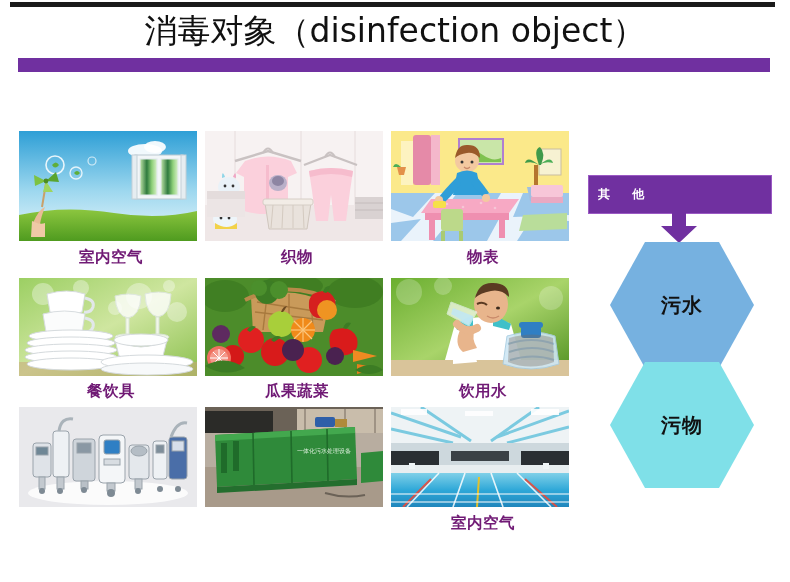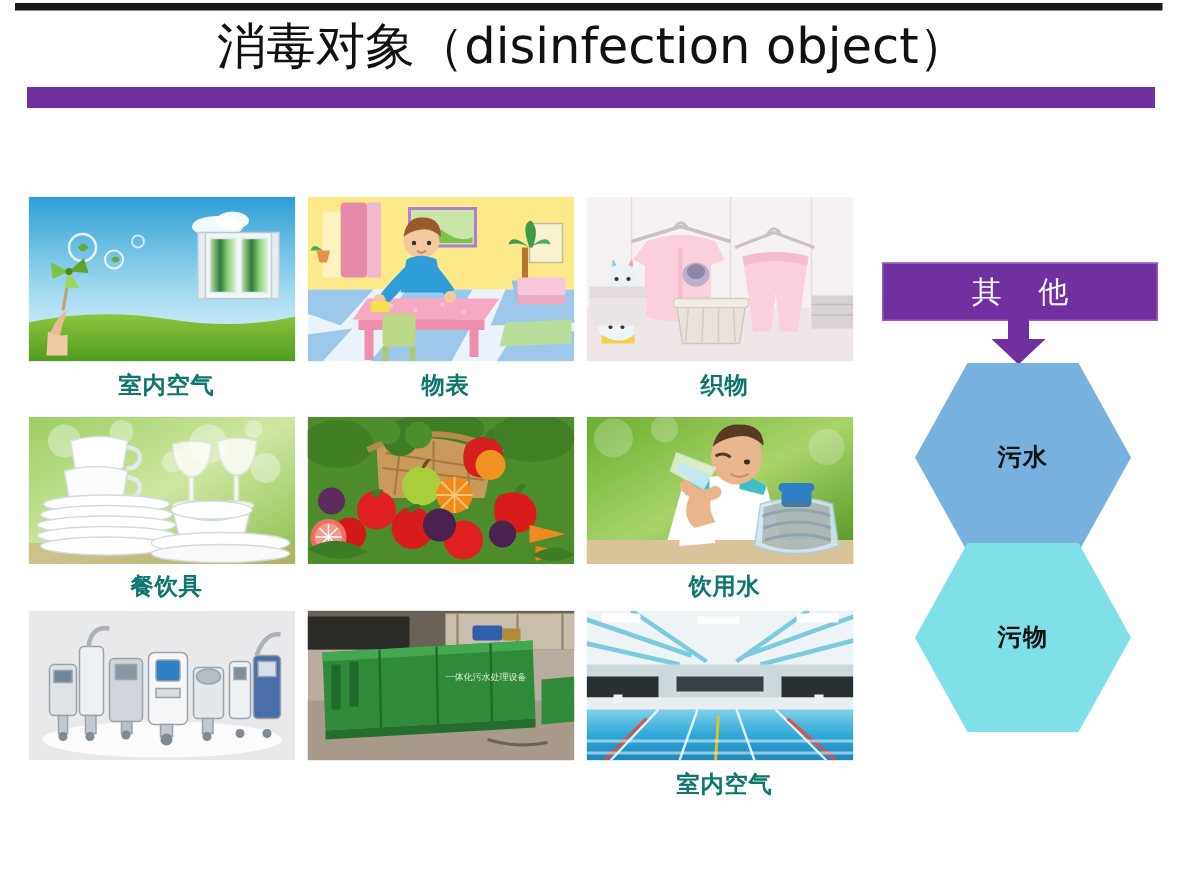--- a/index.html
+++ b/index.html
@@ -21,47 +21,47 @@
 
   
   #grid{position:absolute;left:18px;top:130px;width:560px;}
   .row{display:flex;}
   .cell{width:186px;}
   .thumb{
     width:178px;height:110px;position:relative;overflow:hidden;
     border:1px solid #ffffff;
   }
   .cap{
-    text-align:center;font-weight:bold;font-size:15.5px;color:#0f766e;
+    text-align:center;font-weight:bold;font-size:15.5px;color:#701a75;
     padding:5px 0 9px 0;letter-spacing:.5px;
     font-family:"DejaVu Sans","Liberation Sans",sans-serif;
   }
   .r2 .thumb{height:98px;}
   .r3 .thumb{height:100px;}
   .r2 .cap{padding:4px 0 4px 0;}
   .r3 .cap{padding:5px 0 0 0;}
 
   
   #banner{
     position:absolute;left:588px;top:175px;width:182px;height:37px;
     background:#7030A0;border:1px solid #9b59c4;
   }
   #banner span{
     display:block;width:100%;height:100%;
-    line-height:37px;text-align:center;color:#ffffff;font-weight:normal;
-    font-size:20px;letter-spacing:9px;text-indent:9px;
+    line-height:37px;text-align:left;color:#ffffff;font-weight:bold;
+    font-size:12px;letter-spacing:9px;text-indent:9px;
     font-family:"DejaVu Sans","Liberation Sans",sans-serif;
   }
   #arrow{position:absolute;left:660px;top:210px;width:38px;height:34px;}
   .hexwrap{position:absolute;}
   .hexwrap svg{display:block;}
   .hextext{
     position:absolute;left:0;top:0;width:100%;height:100%;
     display:flex;align-items:center;justify-content:center;
-    font-weight:bold;font-size:16px;color:#111;letter-spacing:1px;
+    font-weight:bold;font-size:20px;color:#111;letter-spacing:1px;
     font-family:Liberation Mono, monospace;
   }
   #hex1{left:608px;top:240px;width:148px;height:130px;}
   #hex2{left:608px;top:360px;width:148px;height:130px;}
 
   
   .sc{position:absolute;inset:0;}
 </style>
 </head>
 <body>
@@ -125,20 +125,81 @@
           <path d="M14 92 q6-14 12-16 q-4 10-5 17 z" fill="#e9bc96"></path>
           <path d="M13 90 q8 4 13 2 l0 14 l-14 0 z" fill="#f0c9a6"></path>
         </svg>
       </div>
       <div class="cap">室内空气</div>
     </div>
 
     <div class="cell">
       <div class="thumb">
         <svg class="sc" viewBox="0 0 178 110" preserveAspectRatio="none">
+          <rect x="0" y="0" width="178" height="110" fill="#f7f2f2"></rect>
+          <rect x="0" y="74" width="178" height="36" fill="#efe7e7"></rect>
+          <g stroke="#e6dcdc" stroke-width="1">
+            <line x1="30" y1="0" x2="30" y2="74"></line>
+              <line x1="96" y1="0" x2="96" y2="74"></line>
+            <line x1="150" y1="0" x2="150" y2="74"></line>
+          </g>
+
+          <path d="M58 22 q5-9 10 0" stroke="#c9c2c2" fill="none" stroke-width="2"></path>
+          <path d="M30 30 L63 20 L96 30" stroke="#c9c2c2" fill="none" stroke-width="2.4"></path>
+
+          <path d="M40 30 q23-9 46 0 l6 12 l-9 4 l0 34 q-23 6 -44 0 l0-34 l-8-4 z" fill="#fbd0dc"></path>
+          <rect x="61" y="34" width="3" height="46" fill="#f6bccd"></rect>
+          <ellipse cx="73" cy="52" rx="9" ry="8" fill="#b9b0c9"></ellipse>
+          <ellipse cx="73" cy="50" rx="6" ry="5" fill="#8d85a3"></ellipse>
+
+          <path d="M120 26 q5-9 10 0" stroke="#c9c2c2" fill="none" stroke-width="2"></path>
+          <path d="M99 34 L125 24 L152 34" stroke="#c9c2c2" fill="none" stroke-width="2.2"></path>
+
+          <path d="M104 40 q22-6 44 0 l-3 20 l-4 30 l-12 0 l-3-26 l-3 26 l-12 0 l-4-30 z" fill="#fbd0dc"></path>
+          <path d="M104 40 q22-6 44 0 l-1 6 q-21-6-42 0 z" fill="#f6bccd"></path>
+
+          <path d="M60 72 l46 0 l-4 26 l-38 0 z" fill="#e9e2dc" stroke="#cfc6bd"></path>
+          <rect x="58" y="68" width="50" height="6" rx="2" fill="#f2ece6" stroke="#d6cec6"></rect>
+          <g stroke="#d4cac0" stroke-width="1">
+            <line x1="68" y1="74" x2="66" y2="97"></line>
+              <line x1="78" y1="74" x2="77" y2="97"></line>
+            <line x1="88" y1="74" x2="88" y2="97"></line>
+              <line x1="98" y1="74" x2="99" y2="97"></line>
+          </g>
+
+          <g transform="translate(14,42)">
+            <ellipse cx="10" cy="14" rx="11" ry="10" fill="#eaf2f8"></ellipse>
+            <path d="M3 5 q0-9 3-1 z" fill="#8fd6e8"></path>
+              <path d="M17 5 q0-9-3-1 z" fill="#f0a6c4"></path>
+            <circle cx="6" cy="13" r="1.4" fill="#333"></circle>
+              <circle cx="14" cy="13" r="1.4" fill="#333"></circle>
+          </g>
+          <g transform="translate(8,78)">
+            <ellipse cx="12" cy="10" rx="12" ry="9" fill="#eef5fa"></ellipse>
+            <path d="M5 2 q0-8 3-1 z" fill="#6fc5e0"></path>
+              <path d="M18 2 q0-8-3-1 z" fill="#6fc5e0"></path>
+            <circle cx="8" cy="9" r="1.4" fill="#333"></circle>
+              <circle cx="16" cy="9" r="1.4" fill="#333"></circle>
+            <path d="M2 14 q12 8 22 0 l0 6 l-22 0 z" fill="#f2d24a"></path>
+          </g>
+          <rect x="2" y="60" width="38" height="8" fill="#e4dcdc"></rect>
+          <rect x="2" y="68" width="38" height="18" fill="#ece5e5"></rect>
+          <rect x="150" y="66" width="28" height="22" fill="#d9d2d2"></rect>
+          <g stroke="#c4bcbc">
+              <line x1="150" y1="72" x2="178" y2="72"></line>
+              <line x1="150" y1="79" x2="178" y2="79"></line>
+            </g>
+        </svg>
+      </div>
+      <div class="cap">织物</div>
+    </div>
+
+    <div class="cell">
+      <div class="thumb">
+        <svg class="sc" viewBox="0 0 178 110" preserveAspectRatio="none">
           <rect x="0" y="0" width="178" height="62" fill="#fbe98a"></rect>
           <rect x="0" y="62" width="178" height="48" fill="#eaf3fb"></rect>
 
           <g opacity=".85">
             <path d="M0 62 L44 62 L22 86 L0 78 Z" fill="#8fc0e8"></path>
             <path d="M66 62 L110 62 L96 86 L48 86 Z" fill="#8fc0e8"></path>
             <path d="M132 62 L178 62 L178 84 L122 86 Z" fill="#8fc0e8"></path>
             <path d="M0 92 L30 88 L10 110 L0 110 Z" fill="#8fc0e8"></path>
             <path d="M60 88 L108 88 L96 110 L42 110 Z" fill="#8fc0e8"></path>
             <path d="M140 88 L178 90 L178 110 L126 110 Z" fill="#8fc0e8"></path>
@@ -193,81 +254,20 @@
             <circle cx="95" cy="67" r="4" fill="#f3c9a0"></circle>
             <rect x="42" y="70" width="13" height="7" rx="2" fill="#f6e04a"></rect>
           </g>
 
           <rect x="140" y="54" width="32" height="12" rx="2" fill="#f7c6d8"></rect>
           <rect x="140" y="66" width="32" height="6" fill="#e9a9c2"></rect>
           <path d="M132 84 L176 82 L176 98 L128 100 Z" fill="#b9dd9a"></path>
         </svg>
       </div>
       <div class="cap">物表</div>
-    </div>
-
-    <div class="cell">
-      <div class="thumb">
-        <svg class="sc" viewBox="0 0 178 110" preserveAspectRatio="none">
-          <rect x="0" y="0" width="178" height="110" fill="#f7f2f2"></rect>
-          <rect x="0" y="74" width="178" height="36" fill="#efe7e7"></rect>
-          <g stroke="#e6dcdc" stroke-width="1">
-            <line x1="30" y1="0" x2="30" y2="74"></line>
-              <line x1="96" y1="0" x2="96" y2="74"></line>
-            <line x1="150" y1="0" x2="150" y2="74"></line>
-          </g>
-
-          <path d="M58 22 q5-9 10 0" stroke="#c9c2c2" fill="none" stroke-width="2"></path>
-          <path d="M30 30 L63 20 L96 30" stroke="#c9c2c2" fill="none" stroke-width="2.4"></path>
-
-          <path d="M40 30 q23-9 46 0 l6 12 l-9 4 l0 34 q-23 6 -44 0 l0-34 l-8-4 z" fill="#fbd0dc"></path>
-          <rect x="61" y="34" width="3" height="46" fill="#f6bccd"></rect>
-          <ellipse cx="73" cy="52" rx="9" ry="8" fill="#b9b0c9"></ellipse>
-          <ellipse cx="73" cy="50" rx="6" ry="5" fill="#8d85a3"></ellipse>
-
-          <path d="M120 26 q5-9 10 0" stroke="#c9c2c2" fill="none" stroke-width="2"></path>
-          <path d="M99 34 L125 24 L152 34" stroke="#c9c2c2" fill="none" stroke-width="2.2"></path>
-
-          <path d="M104 40 q22-6 44 0 l-3 20 l-4 30 l-12 0 l-3-26 l-3 26 l-12 0 l-4-30 z" fill="#fbd0dc"></path>
-          <path d="M104 40 q22-6 44 0 l-1 6 q-21-6-42 0 z" fill="#f6bccd"></path>
-
-          <path d="M60 72 l46 0 l-4 26 l-38 0 z" fill="#e9e2dc" stroke="#cfc6bd"></path>
-          <rect x="58" y="68" width="50" height="6" rx="2" fill="#f2ece6" stroke="#d6cec6"></rect>
-          <g stroke="#d4cac0" stroke-width="1">
-            <line x1="68" y1="74" x2="66" y2="97"></line>
-              <line x1="78" y1="74" x2="77" y2="97"></line>
-            <line x1="88" y1="74" x2="88" y2="97"></line>
-              <line x1="98" y1="74" x2="99" y2="97"></line>
-          </g>
-
-          <g transform="translate(14,42)">
-            <ellipse cx="10" cy="14" rx="11" ry="10" fill="#eaf2f8"></ellipse>
-            <path d="M3 5 q0-9 3-1 z" fill="#8fd6e8"></path>
-              <path d="M17 5 q0-9-3-1 z" fill="#f0a6c4"></path>
-            <circle cx="6" cy="13" r="1.4" fill="#333"></circle>
-              <circle cx="14" cy="13" r="1.4" fill="#333"></circle>
-          </g>
-          <g transform="translate(8,78)">
-            <ellipse cx="12" cy="10" rx="12" ry="9" fill="#eef5fa"></ellipse>
-            <path d="M5 2 q0-8 3-1 z" fill="#6fc5e0"></path>
-              <path d="M18 2 q0-8-3-1 z" fill="#6fc5e0"></path>
-            <circle cx="8" cy="9" r="1.4" fill="#333"></circle>
-              <circle cx="16" cy="9" r="1.4" fill="#333"></circle>
-            <path d="M2 14 q12 8 22 0 l0 6 l-22 0 z" fill="#f2d24a"></path>
-          </g>
-          <rect x="2" y="60" width="38" height="8" fill="#e4dcdc"></rect>
-          <rect x="2" y="68" width="38" height="18" fill="#ece5e5"></rect>
-          <rect x="150" y="66" width="28" height="22" fill="#d9d2d2"></rect>
-          <g stroke="#c4bcbc">
-              <line x1="150" y1="72" x2="178" y2="72"></line>
-              <line x1="150" y1="79" x2="178" y2="79"></line>
-            </g>
-        </svg>
-      </div>
-      <div class="cap">织物</div>
     </div>
   </div>
 
   <div class="row r2">
 
     <div class="cell">
       <div class="thumb">
         <svg class="sc" viewBox="0 0 178 98" preserveAspectRatio="none">
           <defs>
             <linearGradient id="bokeh" x1="0" y1="0" x2="1" y2="1">
@@ -382,20 +382,21 @@
               <line x1="20" y1="74" x2="8" y2="86"></line>
           </g>
 
           <path d="M148 72 l24 6 l-24 6 z" fill="#ef8a22"></path>
           <path d="M152 86 l22 4 l-22 6 z" fill="#e87e1c"></path>
 
           <path d="M0 88 q20-12 40 2 q-20 10-40-2" fill="#3c7c24"></path>
           <path d="M150 92 q16-10 28 0 q-14 8-28 0" fill="#3c7c24"></path>
         </svg>
       </div>
+      <div class="cap">瓜果蔬菜</div>
     </div>
 
     <div class="cell">
       <div class="thumb">
         <svg class="sc" viewBox="0 0 178 98" preserveAspectRatio="none">
           <defs>
             <linearGradient id="grn2" x1="0" y1="0" x2="1" y2="1">
               <stop offset="0" stop-color="#6aae2f"></stop>
                 <stop offset=".5" stop-color="#a9d46a"></stop>
               <stop offset="1" stop-color="#4f9020"></stop>

